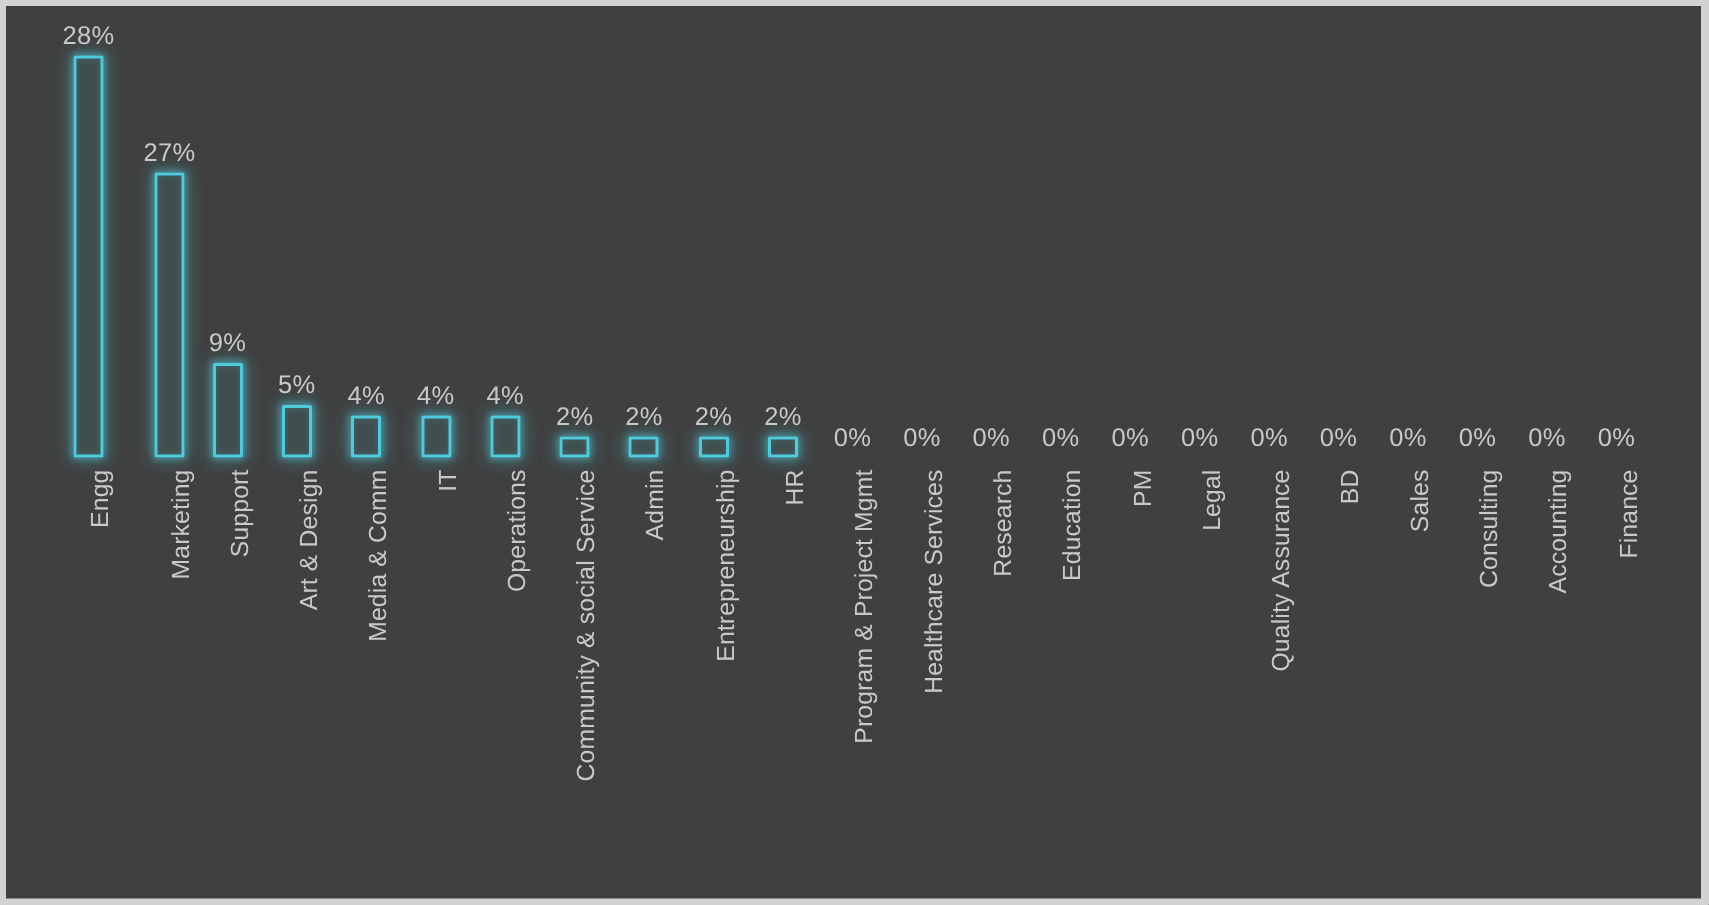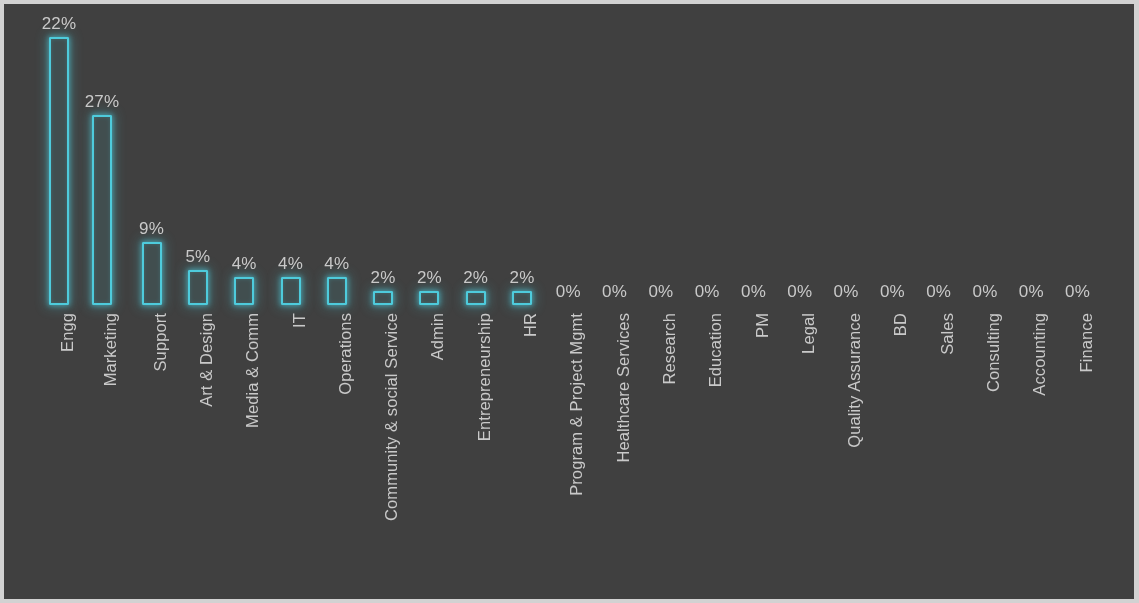--- a/index.html
+++ b/index.html
@@ -88,26 +88,26 @@
   }
 </style>
 </head>
 <body>
 
 <div id="chart-frame">
   <div id="plot-area">
 
   <div class="bar-col" style="left: 32px;">
         <div class="bar-shape" style="height: 267.9px; bottom: 294px;"></div>
-        <div class="value-label" style="bottom: 565.9px;">22%</div>
+        <div class="value-label" style="bottom: 565.9px;">28%</div>
         <div class="cat-label-wrap" style="top: 309px;">
           <div class="cat-label">Engg</div>
         </div>
       </div>
-      <div class="bar-col" style="left: 75px;">
+      <div class="bar-col" style="left: 86px;">
         <div class="bar-shape" style="height: 190.35px; bottom: 294px;"></div>
         <div class="value-label" style="bottom: 488.35px;">27%</div>
         <div class="cat-label-wrap" style="top: 309px;">
           <div class="cat-label">Marketing</div>
         </div>
       </div>
       <div class="bar-col" style="left: 124.6px;">
         <div class="bar-shape" style="height: 63.45px; bottom: 294px;"></div>
         <div class="value-label" style="bottom: 361.45px;">9%</div>
         <div class="cat-label-wrap" style="top: 309px;">

